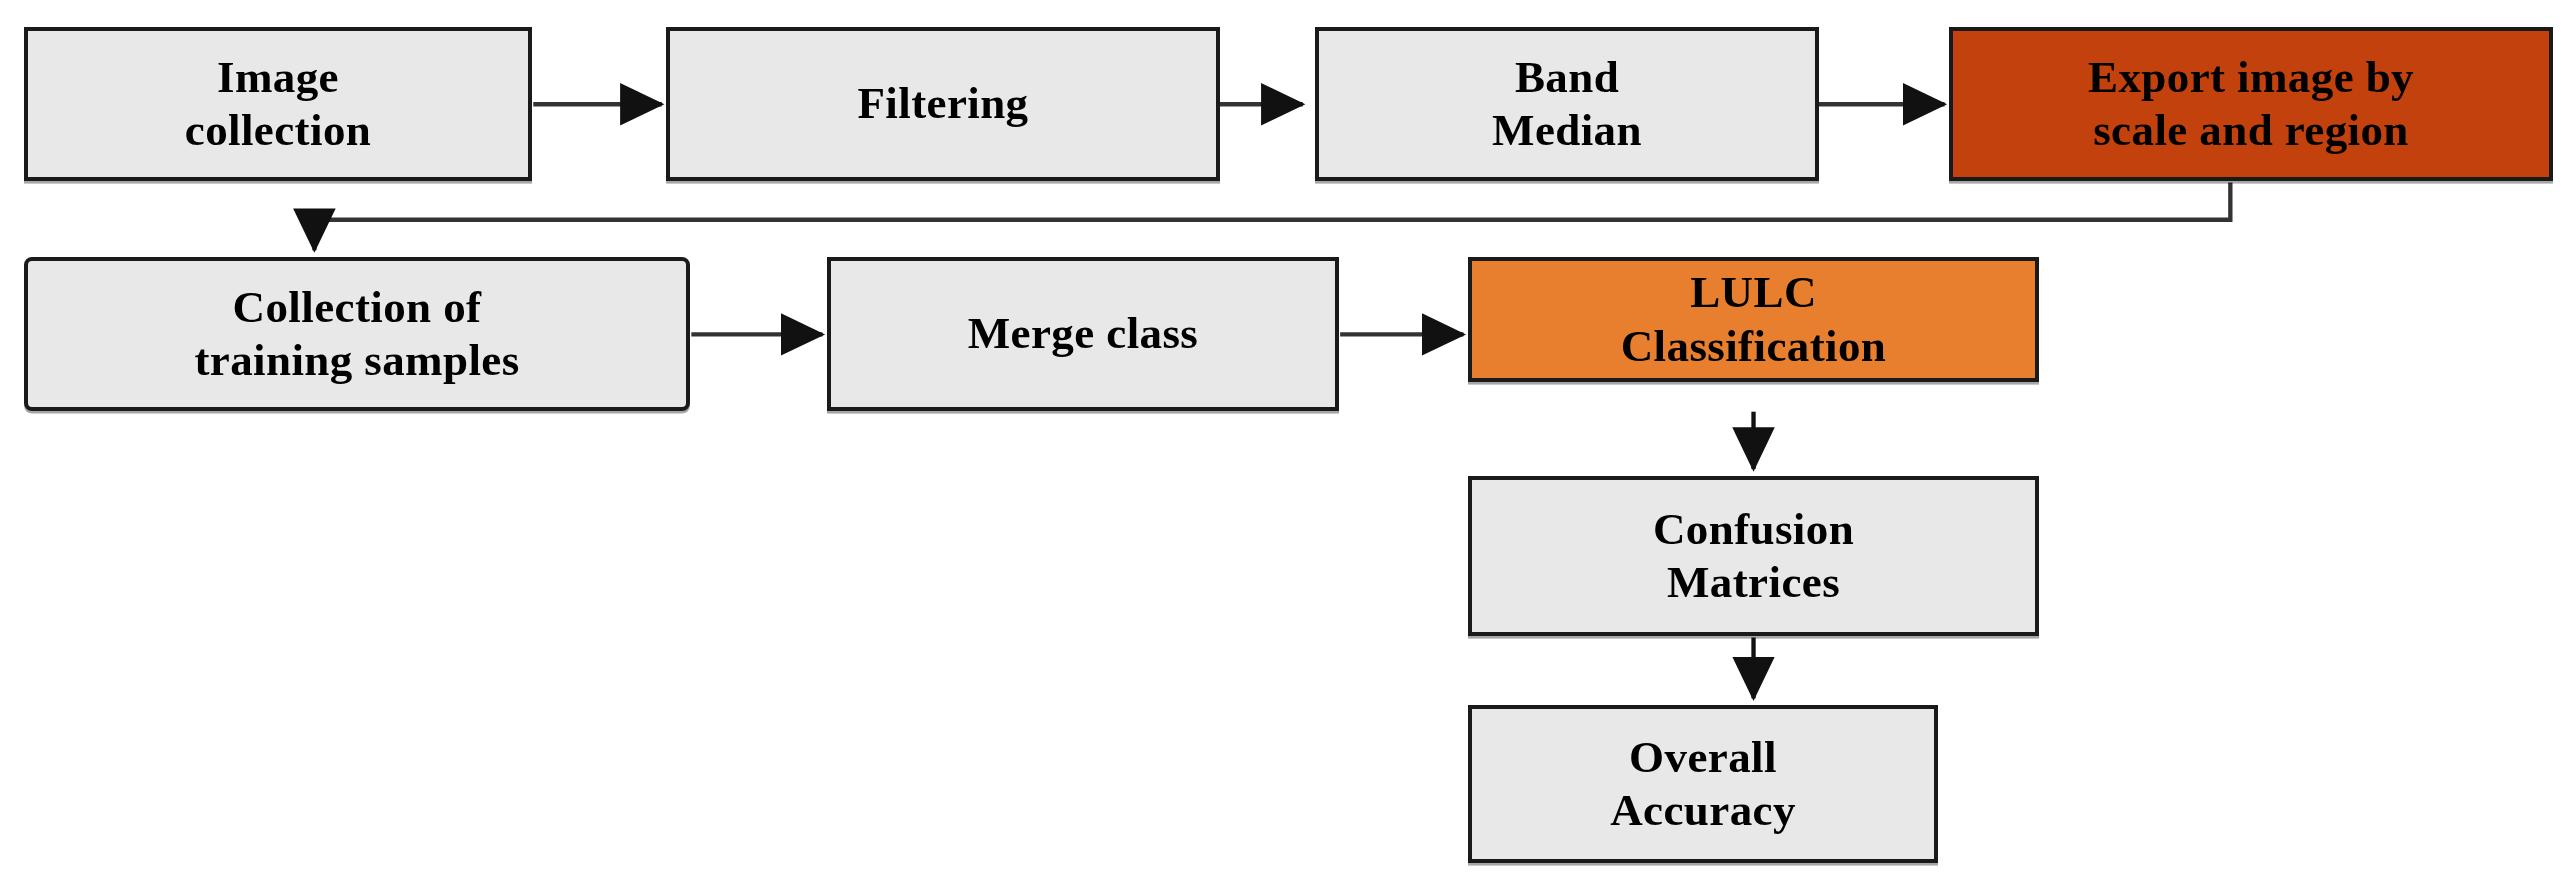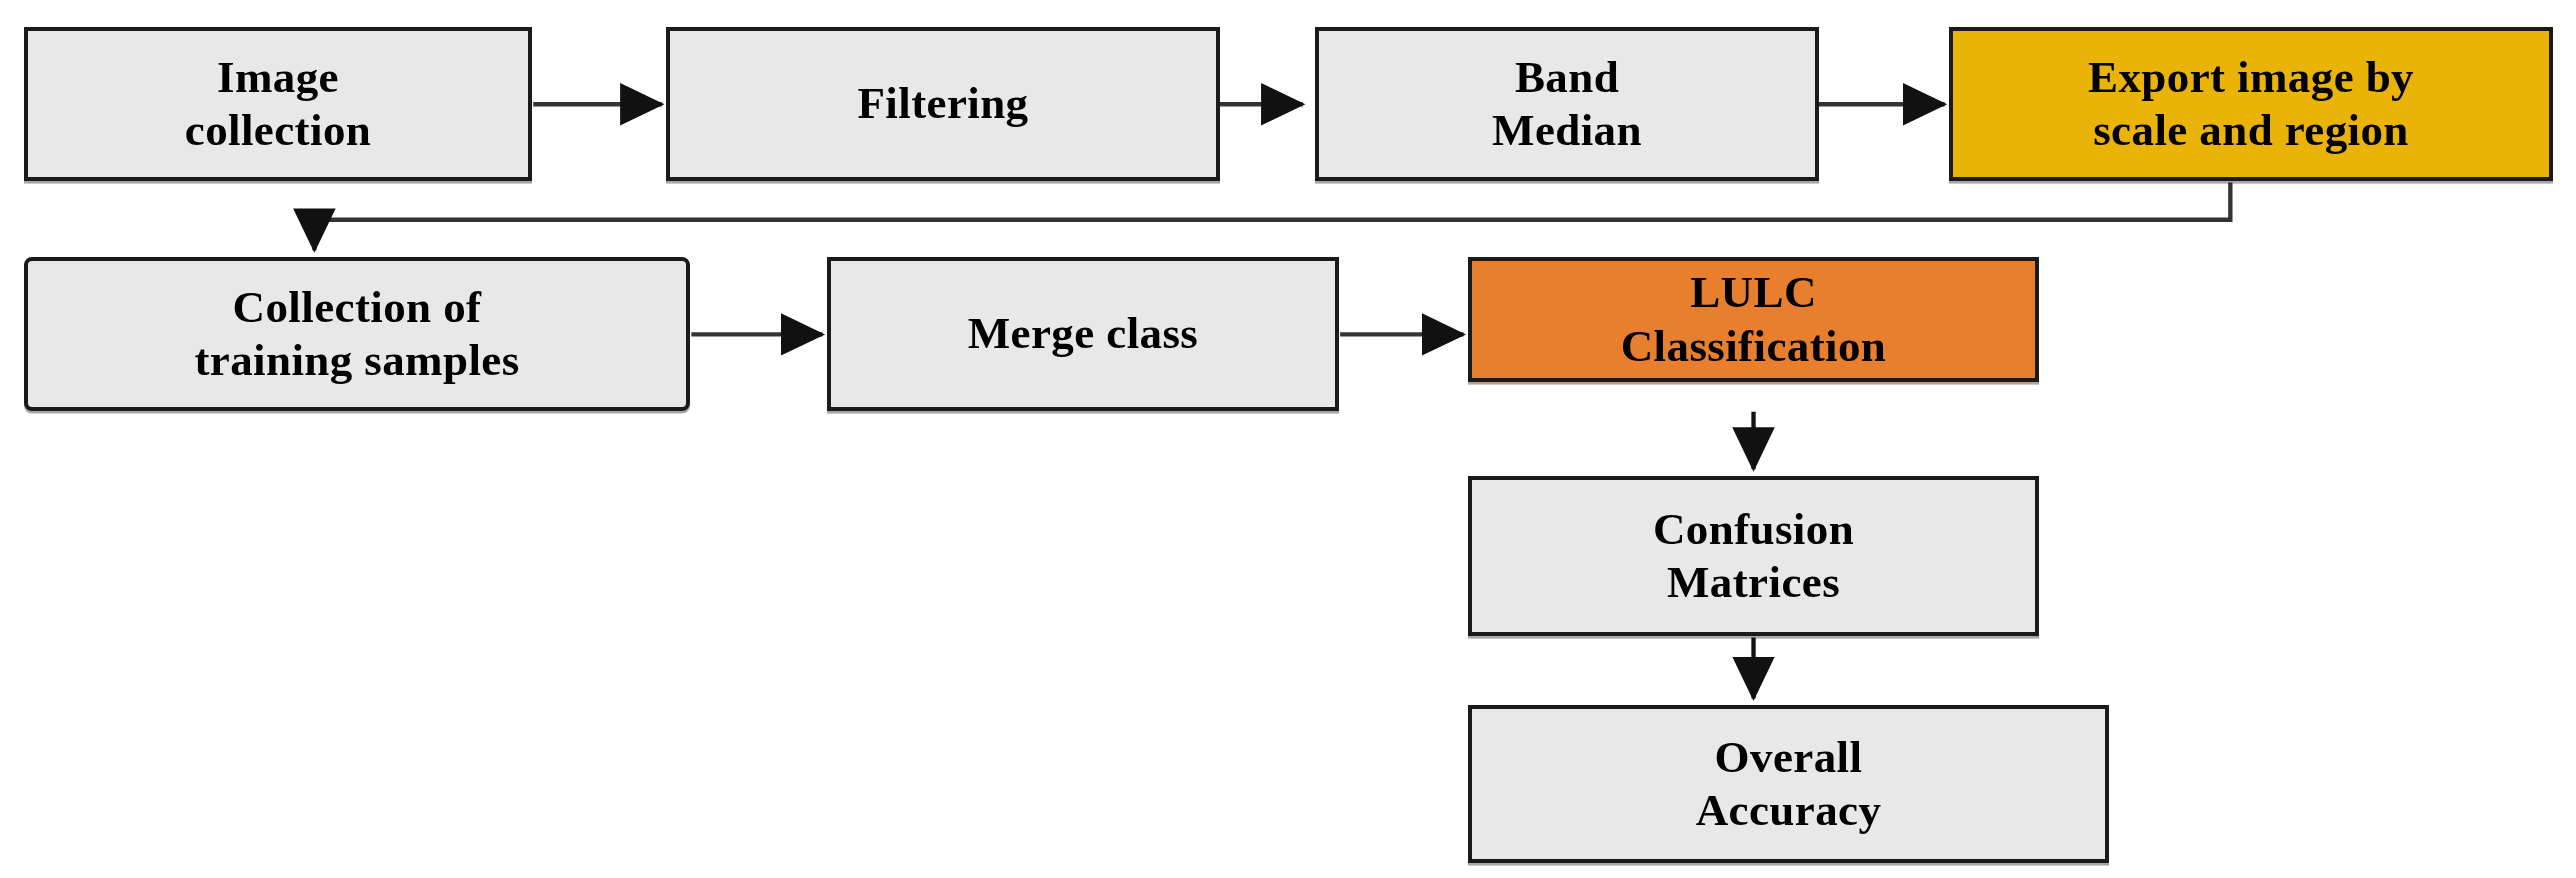--- a/index.html
+++ b/index.html
@@ -93,21 +93,21 @@
 
   <div class="node" style="left: 666px; top: 27px; width: 554px; height: 154px; background: rgb(232, 232, 232); border-color: rgb(26, 26, 26);">
     <span class="label">Filtering</span>
   </div>
 
   <div class="node" style="left: 1307px; top: 27px; width: 504px; height: 154px; background: rgb(232, 232, 232); border-color: rgb(26, 26, 26); margin-left: 8px;">
     <span class="label">Band
 Median</span>
   </div>
 
-  <div class="node" style="left: 1949px; top: 27px; width: 604px; height: 154px; background: #eab308; border-color: rgb(26, 26, 26);">
+  <div class="node" style="left: 1949px; top: 27px; width: 604px; height: 154px; background: #c2410c; border-color: rgb(26, 26, 26);">
     <span class="label">Export image by
 scale and region</span>
   </div>
 
   <div class="node" style="left: 24px; top: 257px; width: 666px; height: 154px; background: rgb(232, 232, 232); border-color: rgb(26, 26, 26); border-radius: 8px;">
     <span class="label">Collection of
 training samples</span>
   </div>
 
   <div class="node" style="left: 827px; top: 257px; width: 512px; height: 154px; background: rgb(232, 232, 232); border-color: rgb(26, 26, 26);">
@@ -117,19 +117,19 @@
   <div class="node accent" style="left: 1468px; top: 257px; width: 571px; height: 125px; background: rgb(232, 127, 46); border-color: rgb(26, 26, 26);">
     <span class="label">LULC
 Classification</span>
   </div>
 
   <div class="node" style="left: 1468px; top: 476px; width: 571px; height: 160px; background: rgb(232, 232, 232); border-color: rgb(26, 26, 26); text-align: center;">
     <span class="label">Confusion
 Matrices</span>
   </div>
 
-  <div class="node" style="left: 1468px; top: 705px; width: 641px; height: 158px; background: rgb(232, 232, 232); border-color: rgb(26, 26, 26);">
+  <div class="node" style="left: 1468px; top: 705px; width: 470px; height: 158px; background: rgb(232, 232, 232); border-color: rgb(26, 26, 26);">
     <span class="label">Overall
 Accuracy</span>
   </div>
 
 </div>
 
 
 </body></html>

